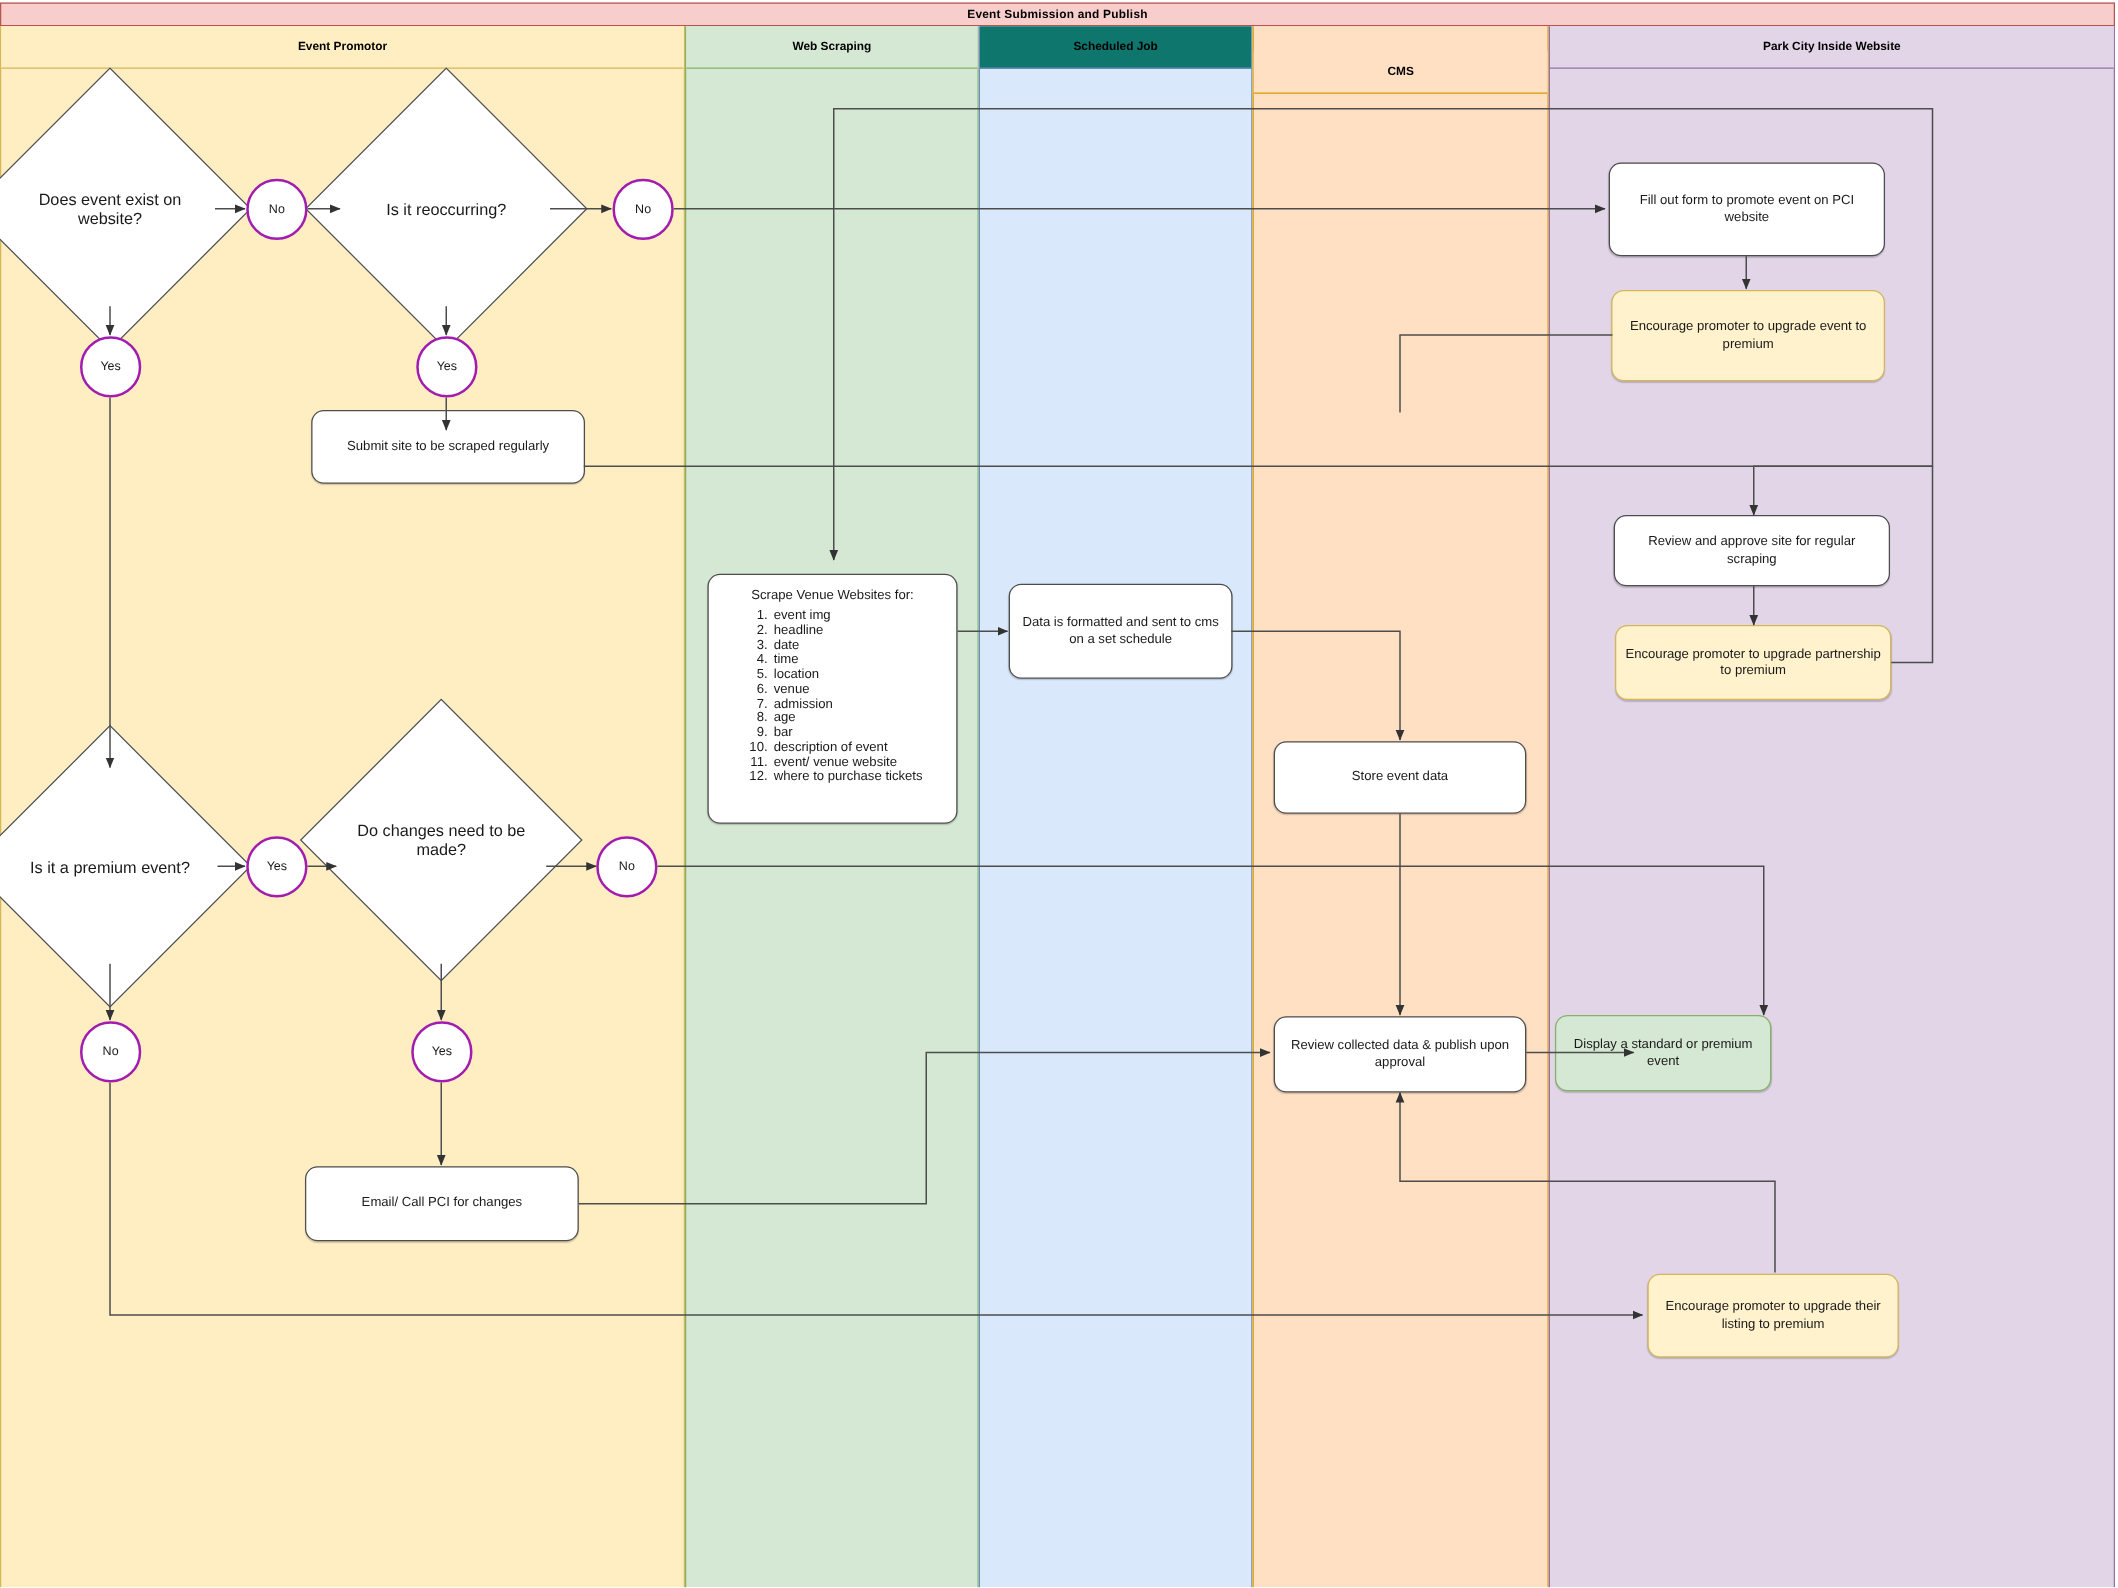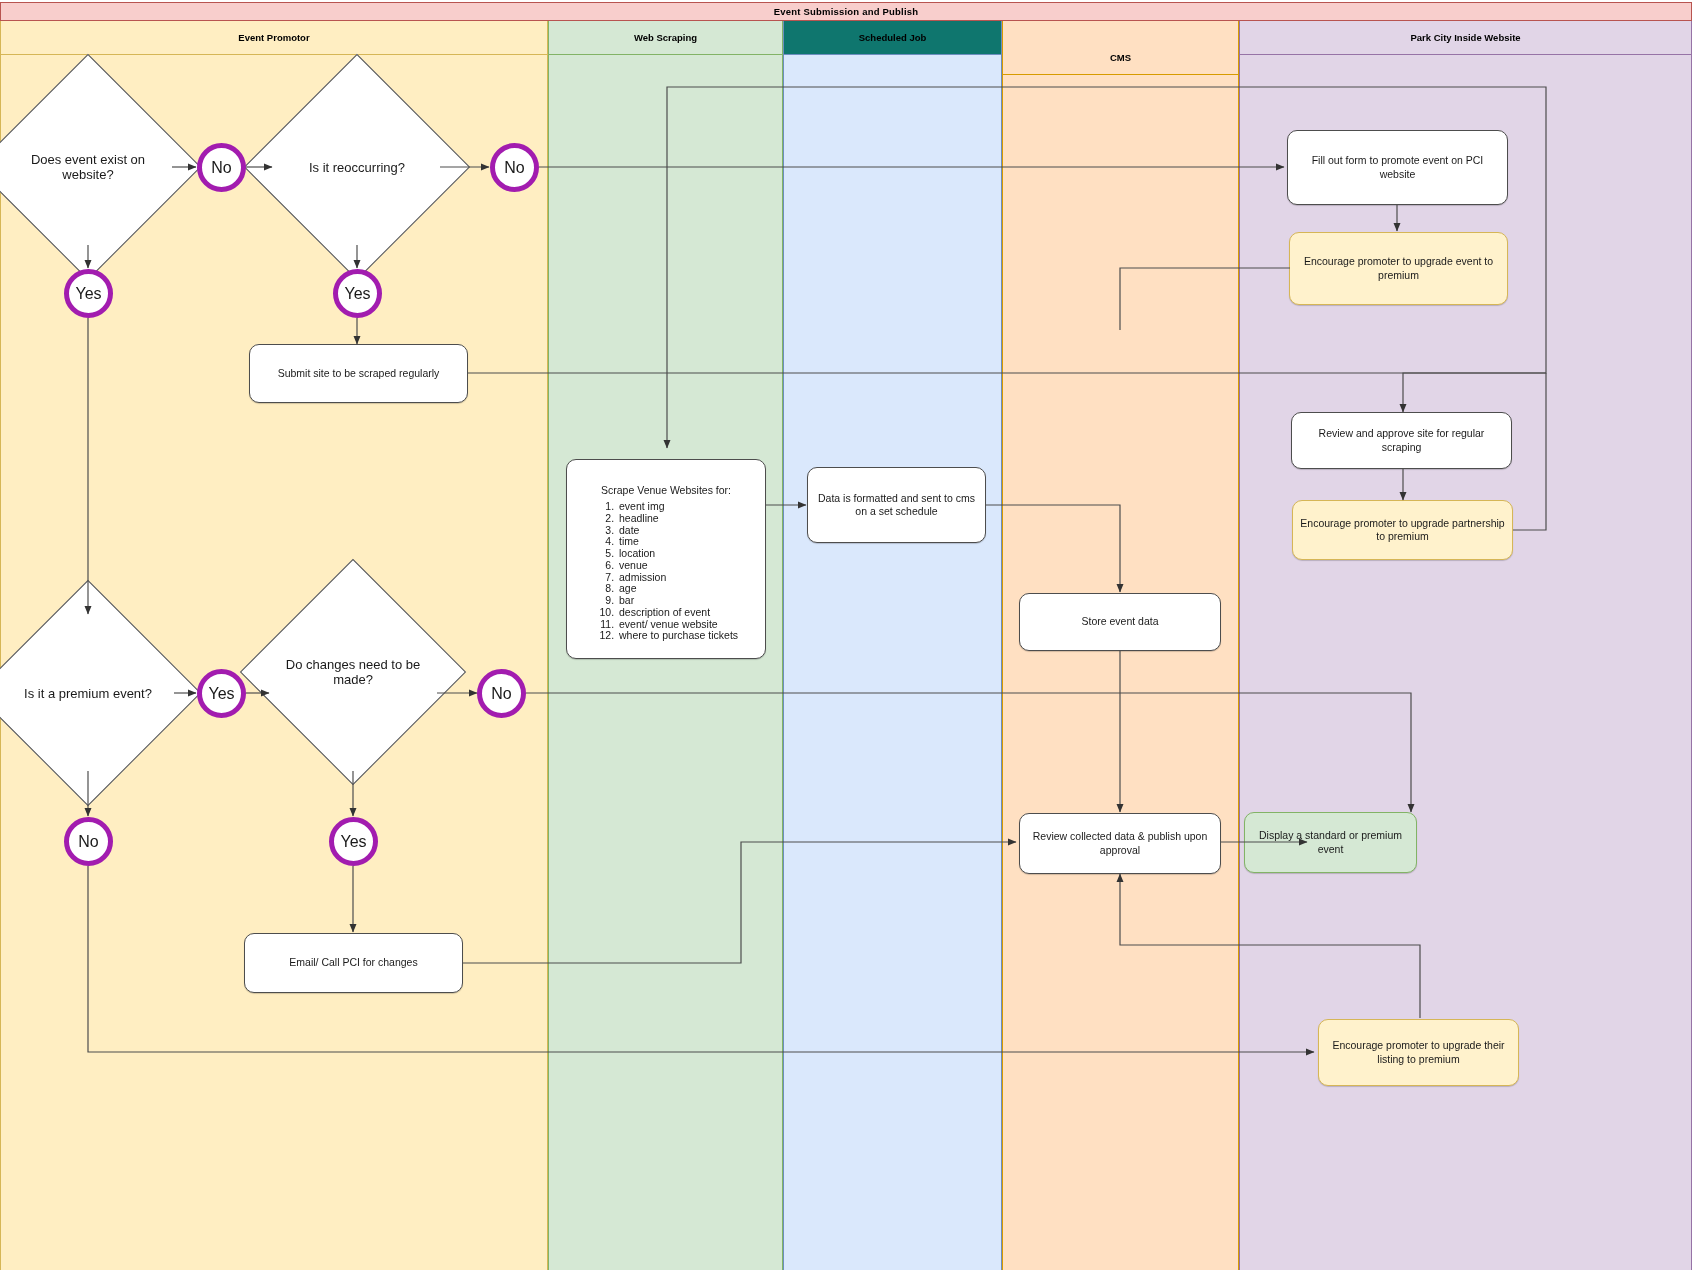--- a/index.html
+++ b/index.html
@@ -104,36 +104,36 @@
     font-size: 13px;
     color: #1a1a1a;
     z-index: 2;
     pointer-events: none;
   }
   .circle {
     position: absolute;
     box-sizing: border-box;
     border-radius: 50%;
     background: #ffffff;
-    border: 5px solid #a21caf;
-    display: flex;
-    align-items: center;
-    justify-content: center;
-    font-size: 16px;
+    border: 2px solid #a21caf;
+    display: flex;
+    align-items: center;
+    justify-content: center;
+    font-size: 10px;
     color: #1a1a1a;
   }
   
   .listbox {
     position: absolute;
     box-sizing: border-box;
     background: #ffffff;
     border: 1px solid #4d4d4d;
     border-radius: 10px;
     box-shadow: 0 1px 1px rgba(0,0,0,.18);
-    padding: 24px 8px 8px 8px;
+    padding: 10px 8px 8px 8px;
     font-size: 10.5px;
     color: #1a1a1a;
   }
   .listbox .lb-title {
     text-align: center;
     margin-bottom: 5px;
   }
   .listbox ol {
     margin: 0;
     padding-left: 42px;
@@ -258,21 +258,21 @@
 
   <div class="circle" style="left:197px;top:143px;width:49px;height:49px;">No</div>
   <div class="circle" style="left:64px;top:269px;width:49px;height:49px;">Yes</div>
   <div class="circle" style="left:490px;top:143px;width:49px;height:49px;">No</div>
   <div class="circle" style="left:333px;top:269px;width:49px;height:49px;">Yes</div>
   <div class="circle" style="left:197px;top:669px;width:49px;height:49px;">Yes</div>
   <div class="circle" style="left:477px;top:669px;width:49px;height:49px;">No</div>
   <div class="circle" style="left:64px;top:817px;width:49px;height:49px;">No</div>
   <div class="circle" style="left:329px;top:817px;width:49px;height:49px;">Yes</div>
 
-  <div class="node rbox" style="left:249px;top:344px;width:219px;height:59px;">Submit site to be scraped regularly</div>
+  <div class="node rbox" style="left:249px;top:328px;width:219px;height:59px;">Submit site to be scraped regularly</div>
 
   <div class="node rbox" style="left:807px;top:467px;width:179px;height:76px;">Data is formatted and sent to cms on a set schedule</div>
 
   <div class="node rbox" style="left:1019px;top:593px;width:202px;height:58px;">Store event data</div>
 
   <div class="node rbox" style="left:1019px;top:813px;width:202px;height:61px;">Review collected data &amp; publish upon approval</div>
 
   <div class="node rbox" style="left:244px;top:933px;width:219px;height:60px;">Email/ Call PCI for changes</div>
 
   <div class="node rbox" style="left:1287px;top:130px;width:221px;height:75px;">Fill out form to promote event on PCI website</div>

